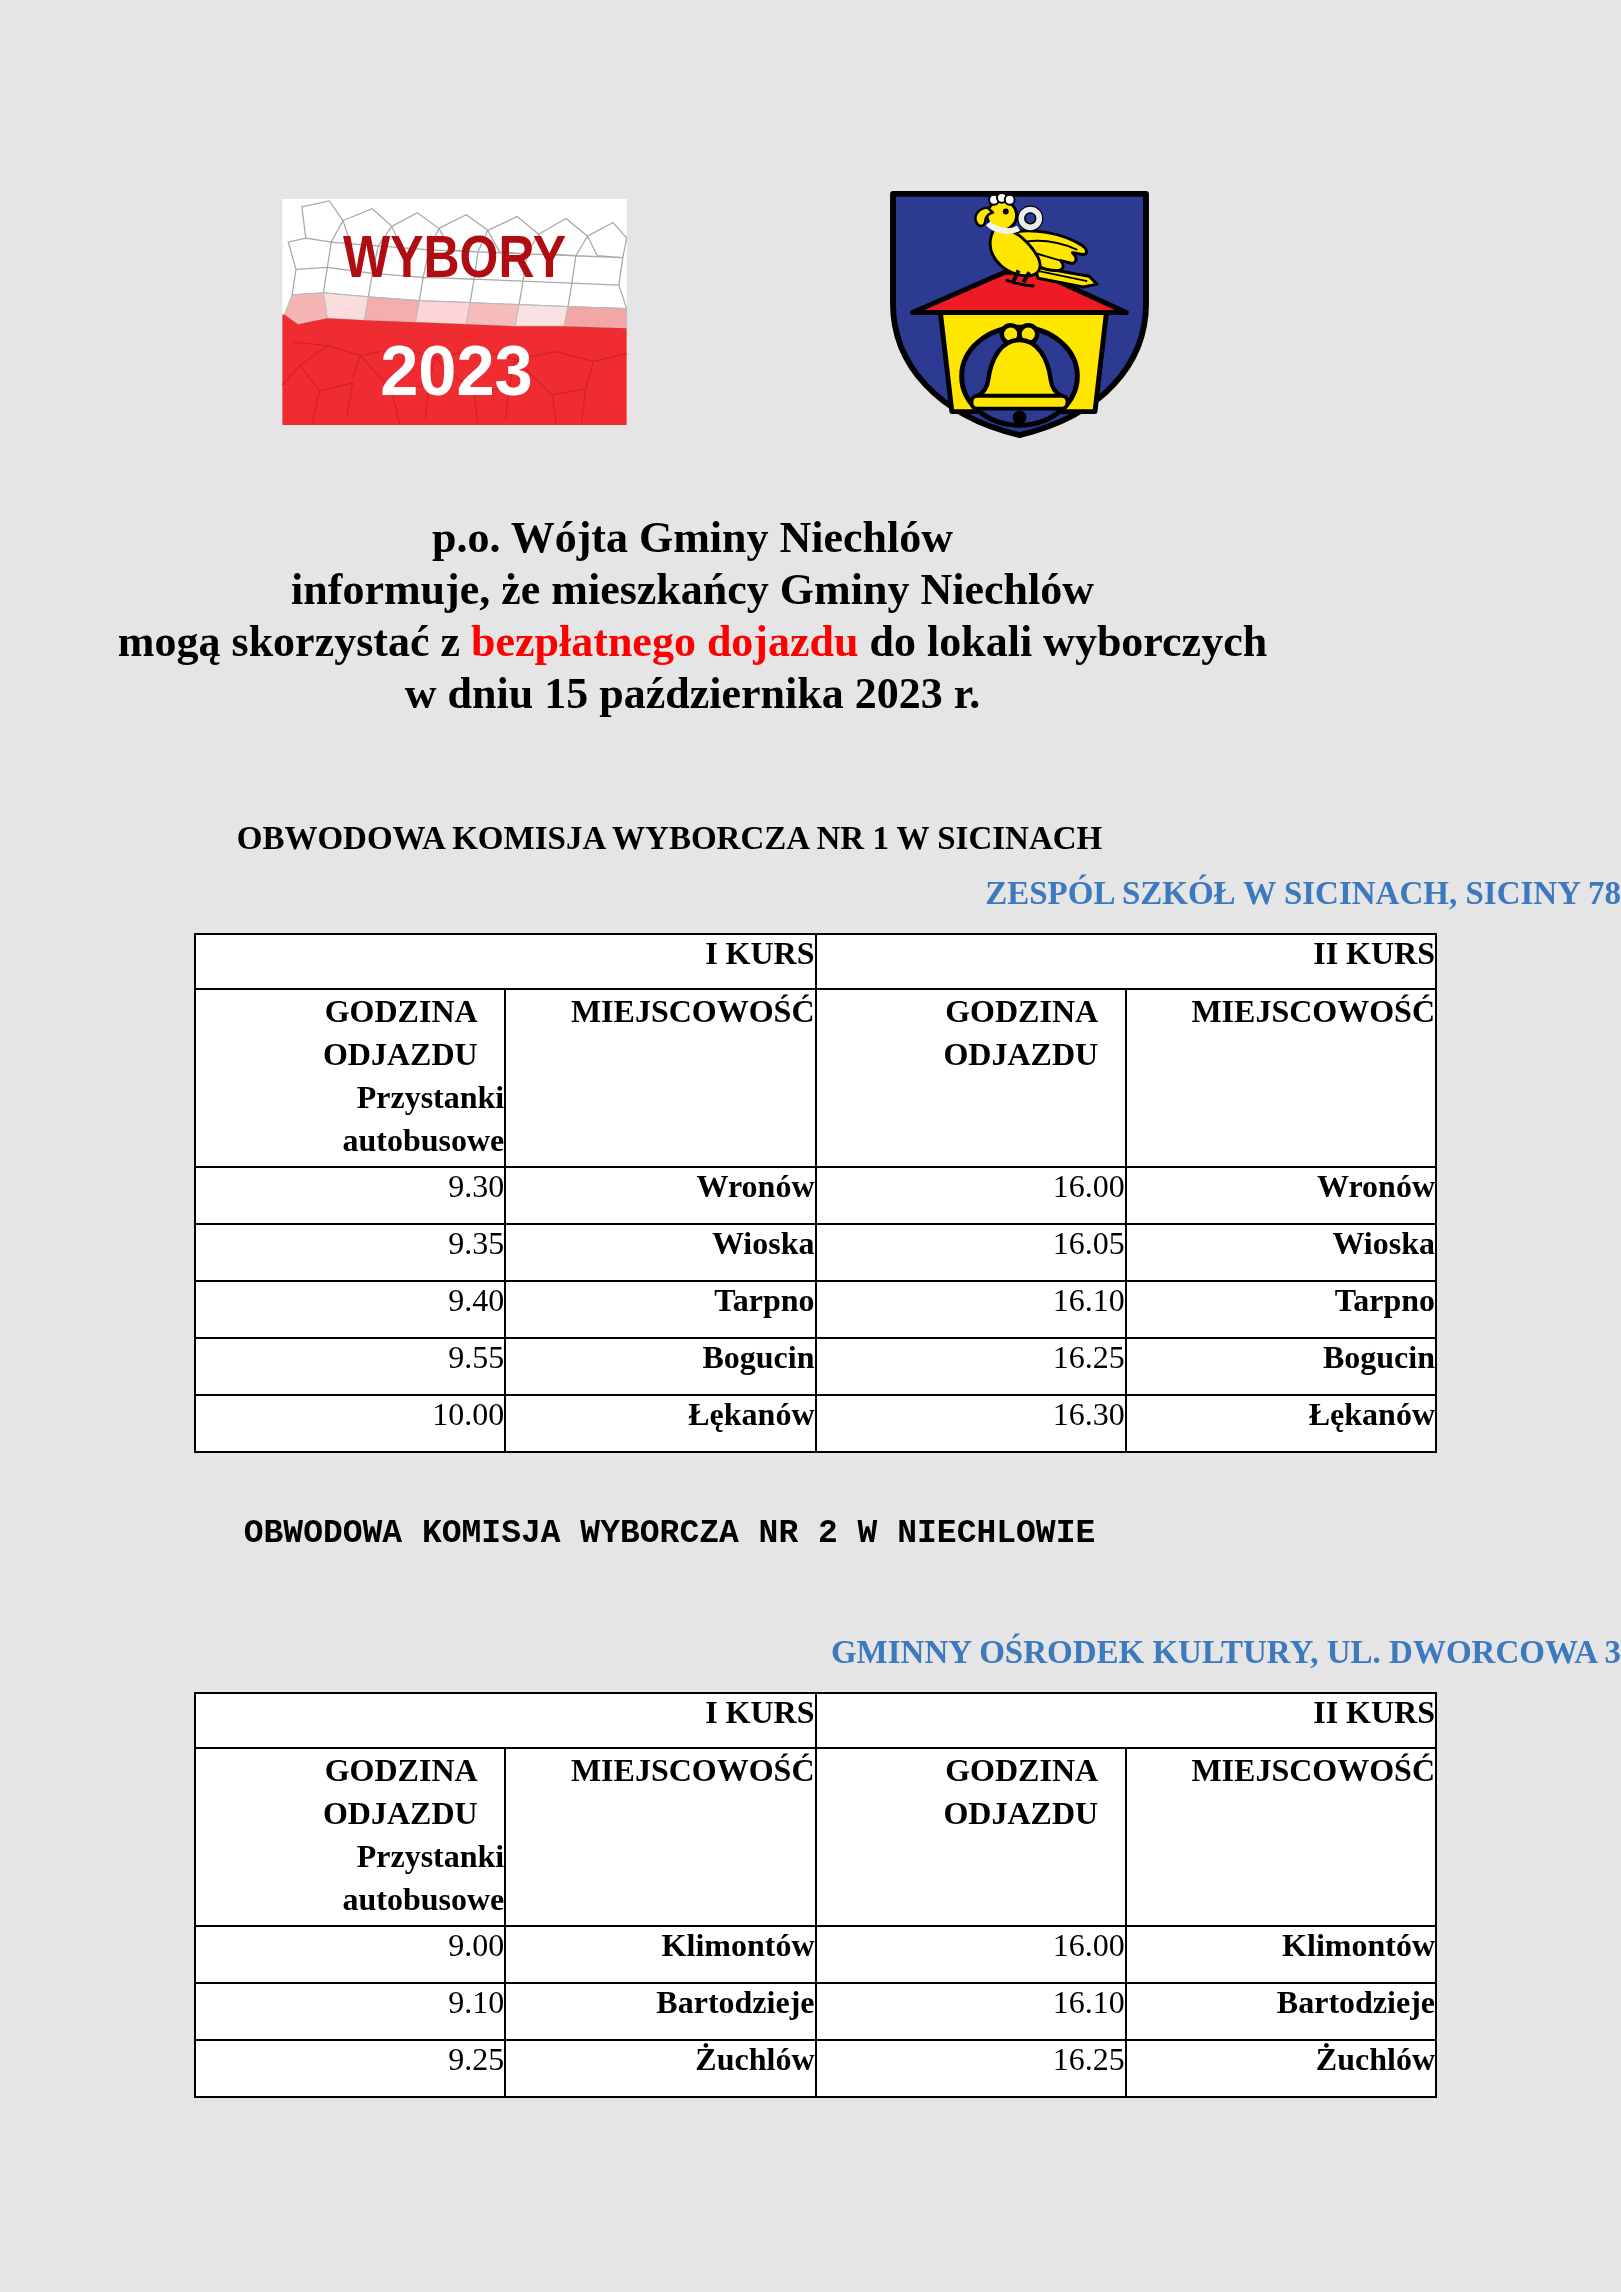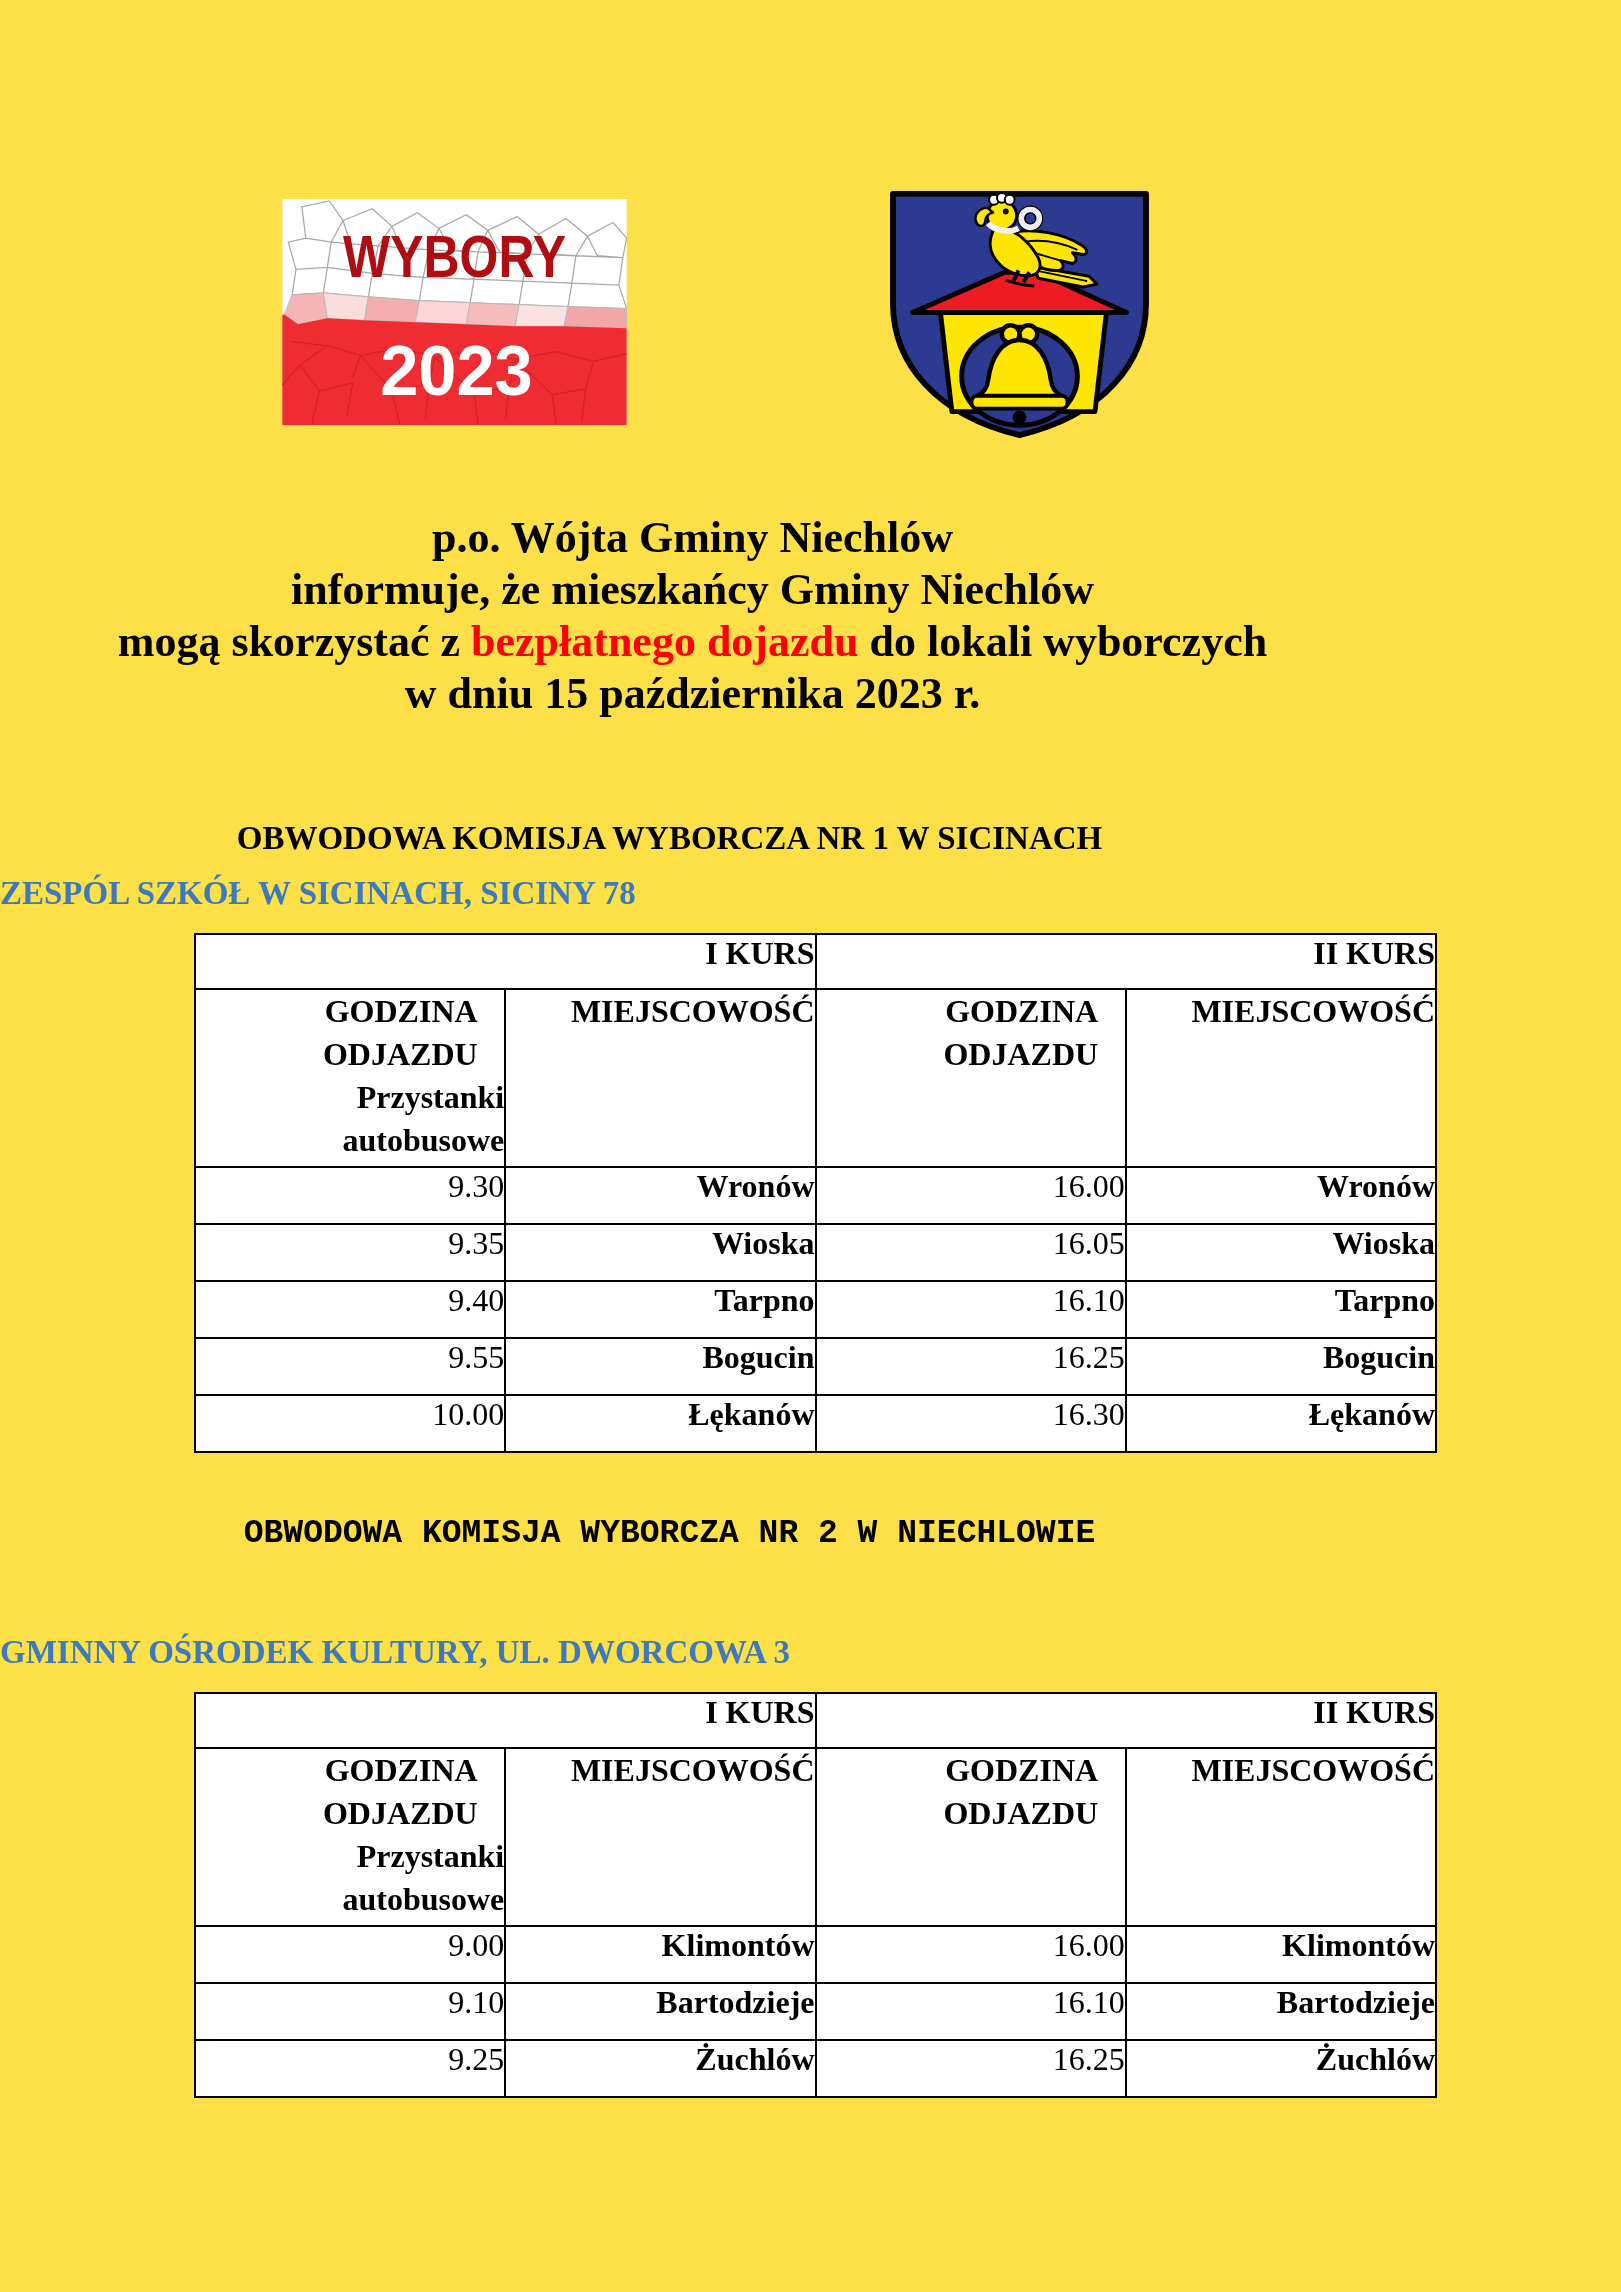--- a/index.html
+++ b/index.html
@@ -1,32 +1,32 @@
 <!DOCTYPE html>
 <html><head>
 <meta charset="utf-8">
 <style>
   html,body{margin:0;padding:0;background:#ffffff;}
   .page{
-    position:relative;width:1621px;height:2293px;background:#fde047;overflow:hidden;
+    position:relative;width:1621px;height:2293px;background:#e5e5e5;overflow:hidden;
     font-family:"Liberation Serif","DejaVu Serif",serif;color:#000;
   }
   .logo-wrap{position:absolute;left:282px;top:199px;width:345px;height:226px;}
   .crest-wrap{position:absolute;left:885px;top:188px;width:269px;height:253px;}
   .announce{
     position:absolute;left:0;top:512px;width:1385px;text-align:center;
     font-weight:bold;font-size:44px;line-height:52px;
   }
   .announce .hl{color:#fe0000;}
   .sec-title{
     position:absolute;left:0;width:1339px;text-align:center;
     font-weight:bold;font-size:33px;line-height:39px;
   }
   .sec-sub{
-    position:absolute;left:0;width:1621px;text-align:left;
+    position:absolute;left:0;width:1621px;text-align:right;
     font-weight:bold;font-size:33px;line-height:39px;color:#3c79be;
   }
   .t1-title{top:819px;} .t1-sub{top:874px;}
   .t2-title{top:1514px;font-family:Liberation Mono, monospace;} .t2-sub{top:1633px;}
   table.kurs{
     position:absolute;left:194px;width:1243px;border-collapse:collapse;table-layout:fixed;
     font-family:"Liberation Serif","DejaVu Serif",serif;
   }
   .tbl1{top:933px;} .tbl2{top:1692px;}
   table.kurs td{

